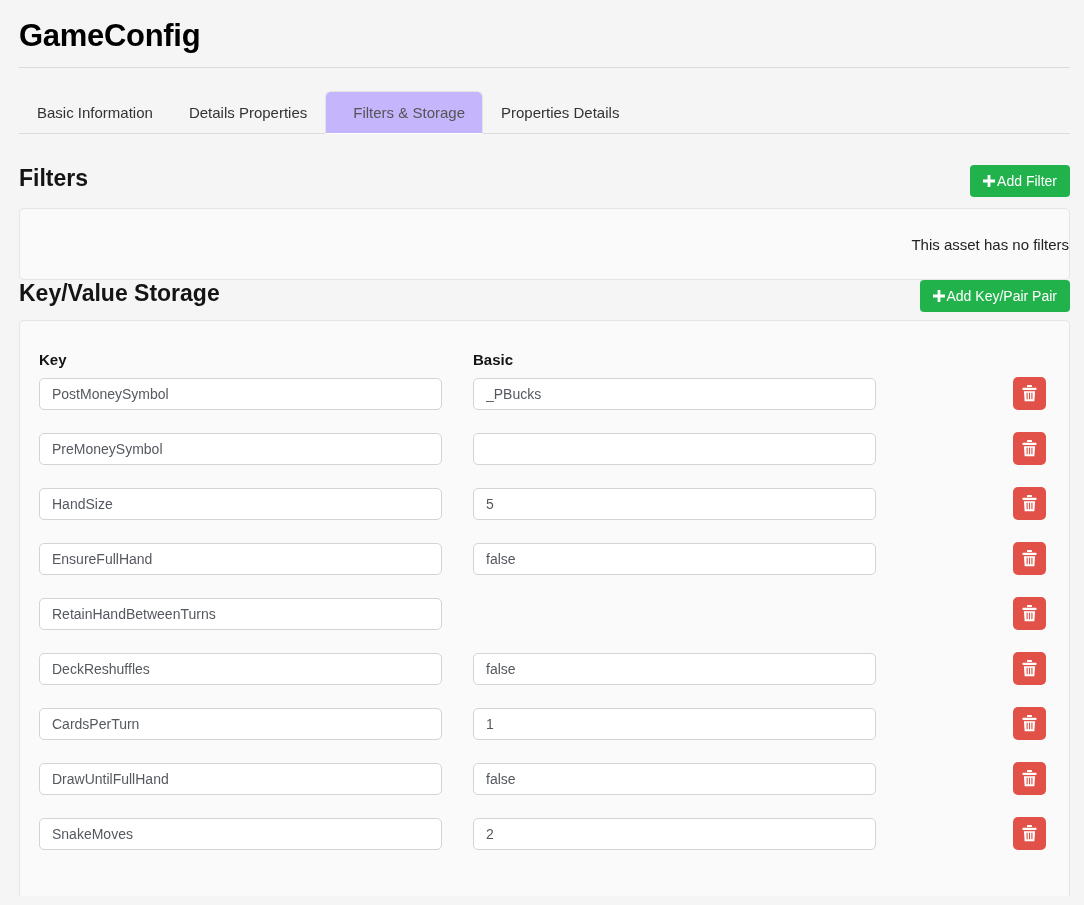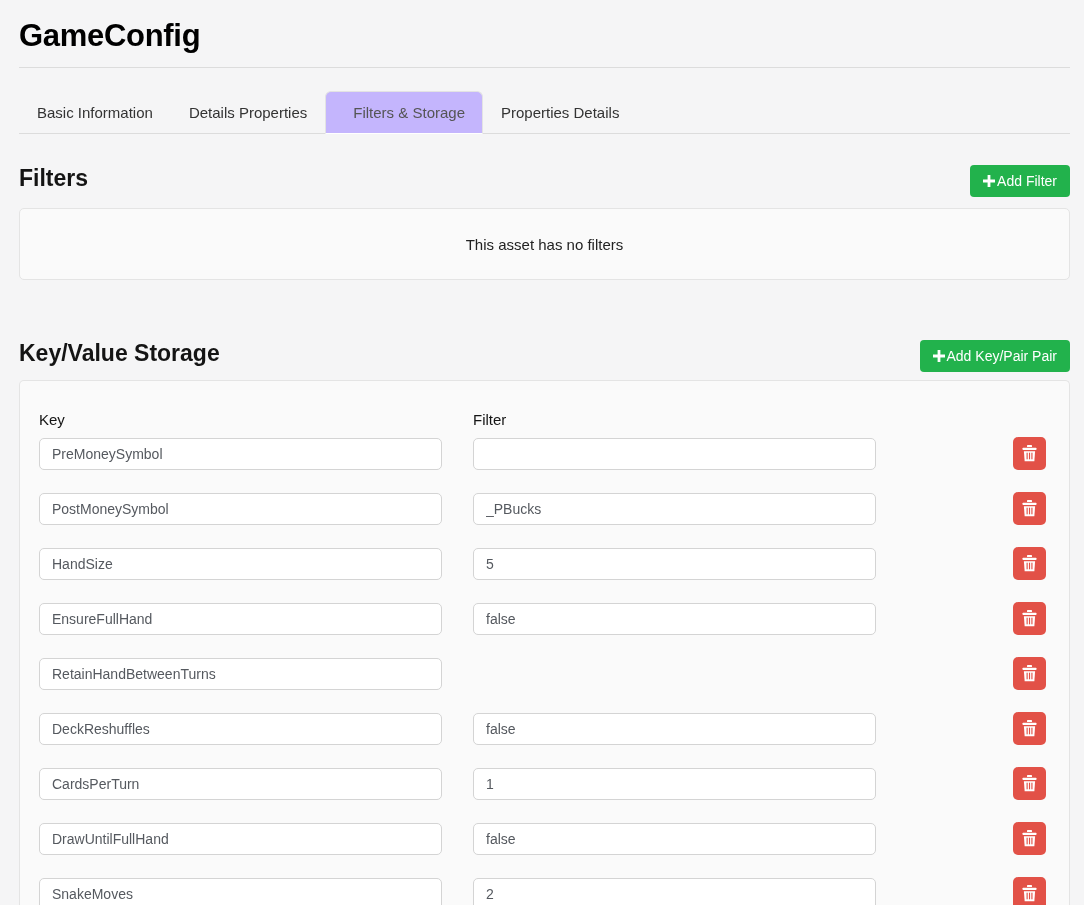--- a/index.html
+++ b/index.html
@@ -34,47 +34,47 @@
   }
   .tab.active{
     background:#c4b5fd;color:#555;
     border-color:#e3e3e3 #e3e3e3 #fff #e3e3e3;
     border-radius:6px 6px 0 0;
     padding-left:27px;
   }
   
   .section-head{display:flex;justify-content:space-between;}
   .section-head.filters{margin-top:31px;}
-  .section-head.storage{margin-top:60px;}
+  .section-head.storage{}
   .section-head h2{font-size:23px;font-weight:700;color:#141414;}
   .btn-green{
     display:inline-flex;align-items:center;gap:2px;
     background:var(--green);color:#fff;border:none;border-radius:4px;
     font-size:14px;font-family:inherit;padding:8px 13px;cursor:pointer;line-height:16px;
   }
   .btn-green svg{display:block;}
   
   .empty-box{
     margin-top:11px;height:72px;
     background:var(--box-bg);border:1px solid var(--box-border);border-radius:5px;
-    display:flex;align-items:center;justify-content:center;
+    display:flex;align-items:center;justify-content:flex-end;
     font-size:15px;color:#222;
   }
   
   .kv-box{
     margin-top:8px;
     background:var(--box-bg);border:1px solid var(--box-border);
     border-radius:5px 5px 0 0;border-bottom:none;
     padding:30px 19px 24px 19px;
     min-height:540px;
   }
   .kv-header-row{display:flex;margin-bottom:9px;}
   .kv-col-key{width:403px;margin-right:31px;}
   .kv-col-value{width:403px;}
-  .kv-header{font-size:15px;font-weight:400;color:#141414;}
+  .kv-header{font-size:15px;font-weight:700;color:#141414;}
   .kv-row{display:flex;align-items:center;margin-bottom:22px;}
   .kv-input{
     width:100%;height:32px;background:#fff;
     border:1px solid var(--input-border);border-radius:5px;
     padding:0 12px;font-size:14px;font-family:inherit;color:var(--input-text);
     outline:none;
   }
   .btn-del{
     margin-left:auto;margin-right:4px;
     width:33px;height:33px;flex:0 0 33px;
@@ -124,25 +124,46 @@
               <path d="M4.6 0h2.8v4.6H12v2.8H7.4V12H4.6V7.4H0V4.6h4.6z" fill="#fff"></path>
             </svg>
         </span>
         <span>Add Key/Pair Pair</span>
       </button>
     </div>
 
     <div class="kv-box">
       <div class="kv-header-row">
         <div class="kv-col-key kv-header">Key</div>
-        <div class="kv-col-value kv-header">Filter</div>
+        <div class="kv-col-value kv-header">Basic</div>
       </div>
       <div id="kv-rows">
   <div class="kv-row">
     <div class="kv-col-key">
+      <input class="kv-input" type="text" value="PostMoneySymbol" style="">
+    </div>
+    <div class="kv-col-value">
+      <input class="kv-input" type="text" value="_PBucks" style="">
+    </div>
+    <button class="btn-del">
+      <span>
+        <svg width="15" height="17" viewBox="0 0 15 17">
+          <rect x="5" y="0" width="5" height="2.1" rx="0.6" fill="#fff"></rect>
+          <rect x="0.6" y="2.7" width="13.8" height="2.3" rx="0.6" fill="#fff"></rect>
+          <path d="M1.9 6.3 h11.2 l-0.75 10 h-9.7 z" fill="#fff"></path>
+          <rect x="4.55" y="7.7" width="1.15" height="6.6" fill="#e25147"></rect>
+          <rect x="6.95" y="7.7" width="1.15" height="6.6" fill="#e25147"></rect>
+          <rect x="9.35" y="7.7" width="1.15" height="6.6" fill="#e25147"></rect>
+        </svg>
+      </span>
+    </button>
+  </div>
+
+  <div class="kv-row">
+    <div class="kv-col-key">
       <input class="kv-input" type="text" value="PreMoneySymbol" style="">
     </div>
     <div class="kv-col-value">
       <input class="kv-input" type="text" value="" style="">
     </div>
     <button class="btn-del">
       <span>
         <svg width="15" height="17" viewBox="0 0 15 17">
           <rect x="5" y="0" width="5" height="2.1" rx="0.6" fill="#fff"></rect>
           <rect x="0.6" y="2.7" width="13.8" height="2.3" rx="0.6" fill="#fff"></rect>
@@ -150,41 +171,20 @@
           <rect x="4.55" y="7.7" width="1.15" height="6.6" fill="#e25147"></rect>
           <rect x="6.95" y="7.7" width="1.15" height="6.6" fill="#e25147"></rect>
           <rect x="9.35" y="7.7" width="1.15" height="6.6" fill="#e25147"></rect>
         </svg>
       </span>
     </button>
   </div>
 
   <div class="kv-row">
     <div class="kv-col-key">
-      <input class="kv-input" type="text" value="PostMoneySymbol" style="">
-    </div>
-    <div class="kv-col-value">
-      <input class="kv-input" type="text" value="_PBucks" style="">
-    </div>
-    <button class="btn-del">
-      <span>
-        <svg width="15" height="17" viewBox="0 0 15 17">
-          <rect x="5" y="0" width="5" height="2.1" rx="0.6" fill="#fff"></rect>
-          <rect x="0.6" y="2.7" width="13.8" height="2.3" rx="0.6" fill="#fff"></rect>
-          <path d="M1.9 6.3 h11.2 l-0.75 10 h-9.7 z" fill="#fff"></path>
-          <rect x="4.55" y="7.7" width="1.15" height="6.6" fill="#e25147"></rect>
-          <rect x="6.95" y="7.7" width="1.15" height="6.6" fill="#e25147"></rect>
-          <rect x="9.35" y="7.7" width="1.15" height="6.6" fill="#e25147"></rect>
-        </svg>
-      </span>
-    </button>
-  </div>
-
-  <div class="kv-row">
-    <div class="kv-col-key">
       <input class="kv-input" type="text" value="HandSize" style="">
     </div>
     <div class="kv-col-value">
       <input class="kv-input" type="text" value="5" style="">
     </div>
     <button class="btn-del">
       <span>
         <svg width="15" height="17" viewBox="0 0 15 17">
           <rect x="5" y="0" width="5" height="2.1" rx="0.6" fill="#fff"></rect>
           <rect x="0.6" y="2.7" width="13.8" height="2.3" rx="0.6" fill="#fff"></rect>

